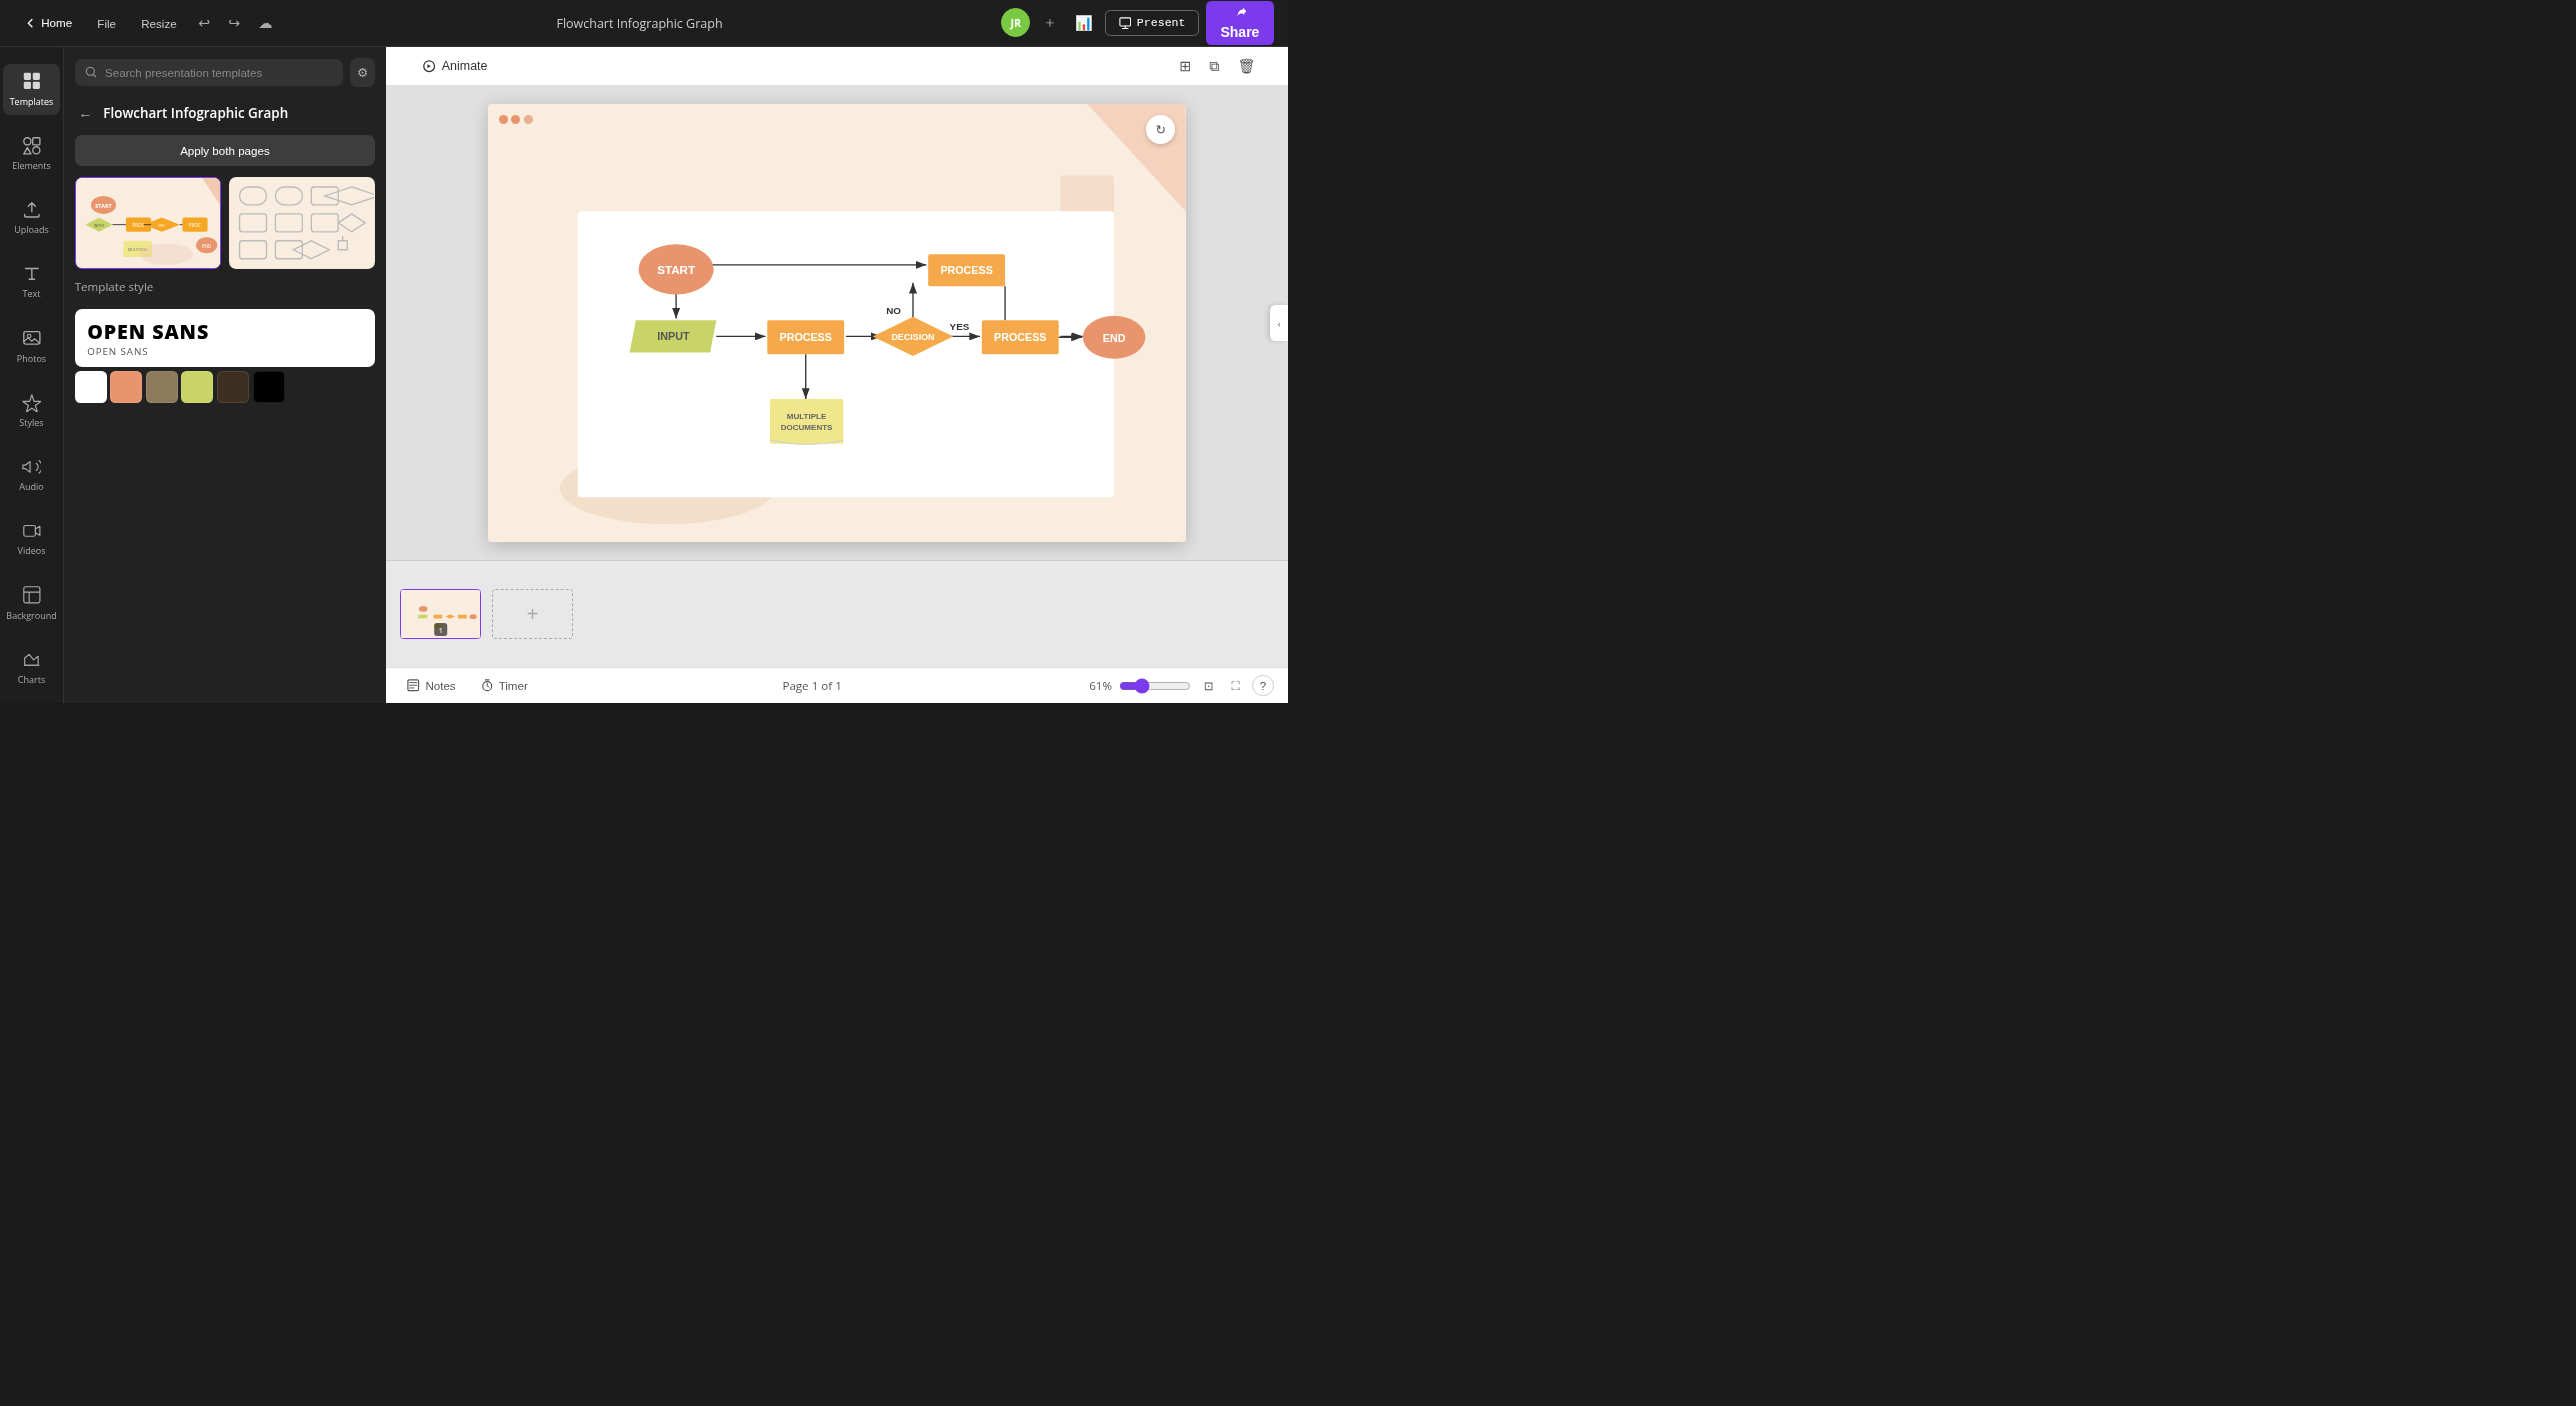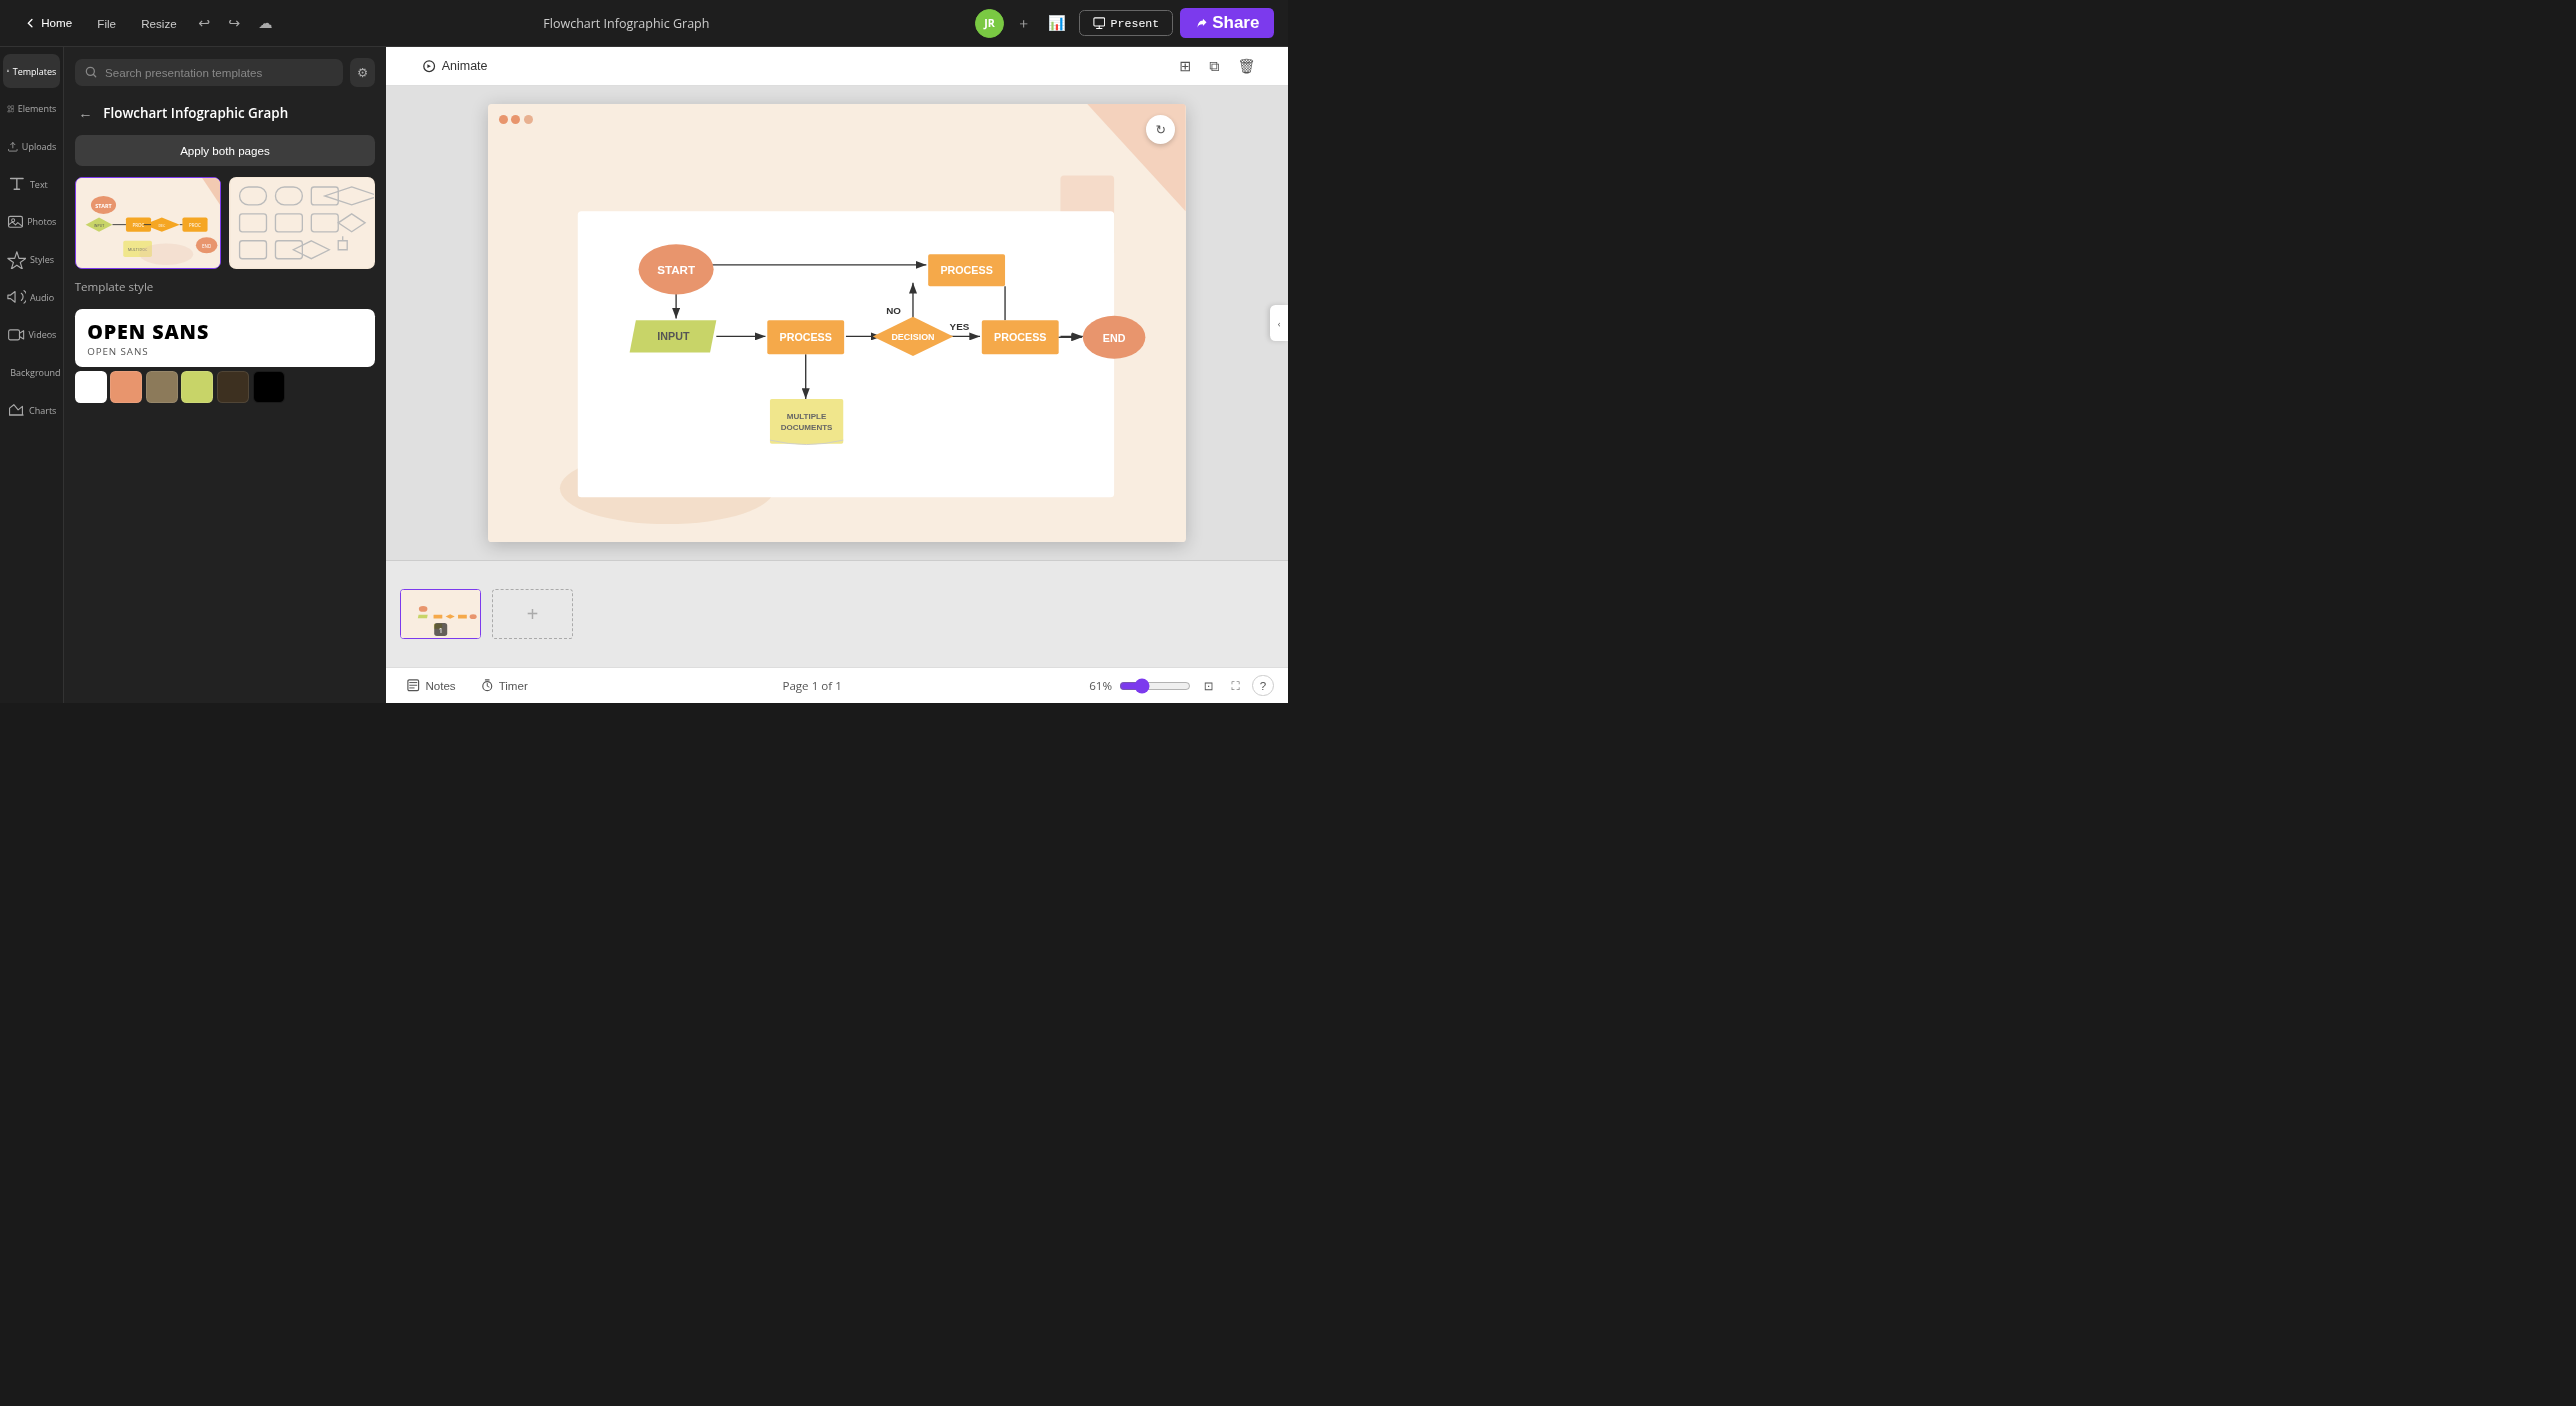--- a/index.html
+++ b/index.html
@@ -61,23 +61,23 @@
       font-size: 11.6px;
       display: flex; align-items: center; gap: 5.4px; font-family: Liberation Mono, monospace;
     }
     .btn-share {
       background: #7c3aed;
       border: none;
       color: #fff;
       padding: 5.4px 14.3px;
       border-radius: 5.4px;
       cursor: pointer;
-      font-size: 17px;
+      font-size: 14px;
       font-weight: 600;
-      display: flex; align-items: center; gap: 5.4px;
+      display: flex; align-items: center; gap: 5.4px; flex-direction: column;
     }
     .icon-btn {
       background: none;
       border: none;
       color: #aaa;
       cursor: pointer;
       padding: 5.4px;
       border-radius: 3.6px;
       font-size: 14.3px;
       display: flex; align-items: center;
@@ -97,30 +97,31 @@
       display: flex;
       flex-direction: column;
       align-items: center;
       padding: 7.2px 0;
       gap: 3.6px;
       border-right: 0.9px solid #333;
       flex-shrink: 0;
     }
     .sidebar-icon-item {
       display: flex;
-      flex-direction: row;
+      flex-direction: column;
       align-items: center;
       gap: 3.6px;
       padding: 7.2px 3.6px;
       border-radius: 7.2px;
       cursor: pointer;
       width: 57px;
       color: #aaa;
       font-size: 9px;
       text-align: center;
+      margin-top: 10px;
     }
     .sidebar-icon-item.active { background: #333; color: #fff; }
     .sidebar-icon-item svg { width: 19.7px; height: 19.7px; }
 
     
     .left-panel {
       width: 322px;
       background: #222;
       display: flex;
       flex-direction: column;

